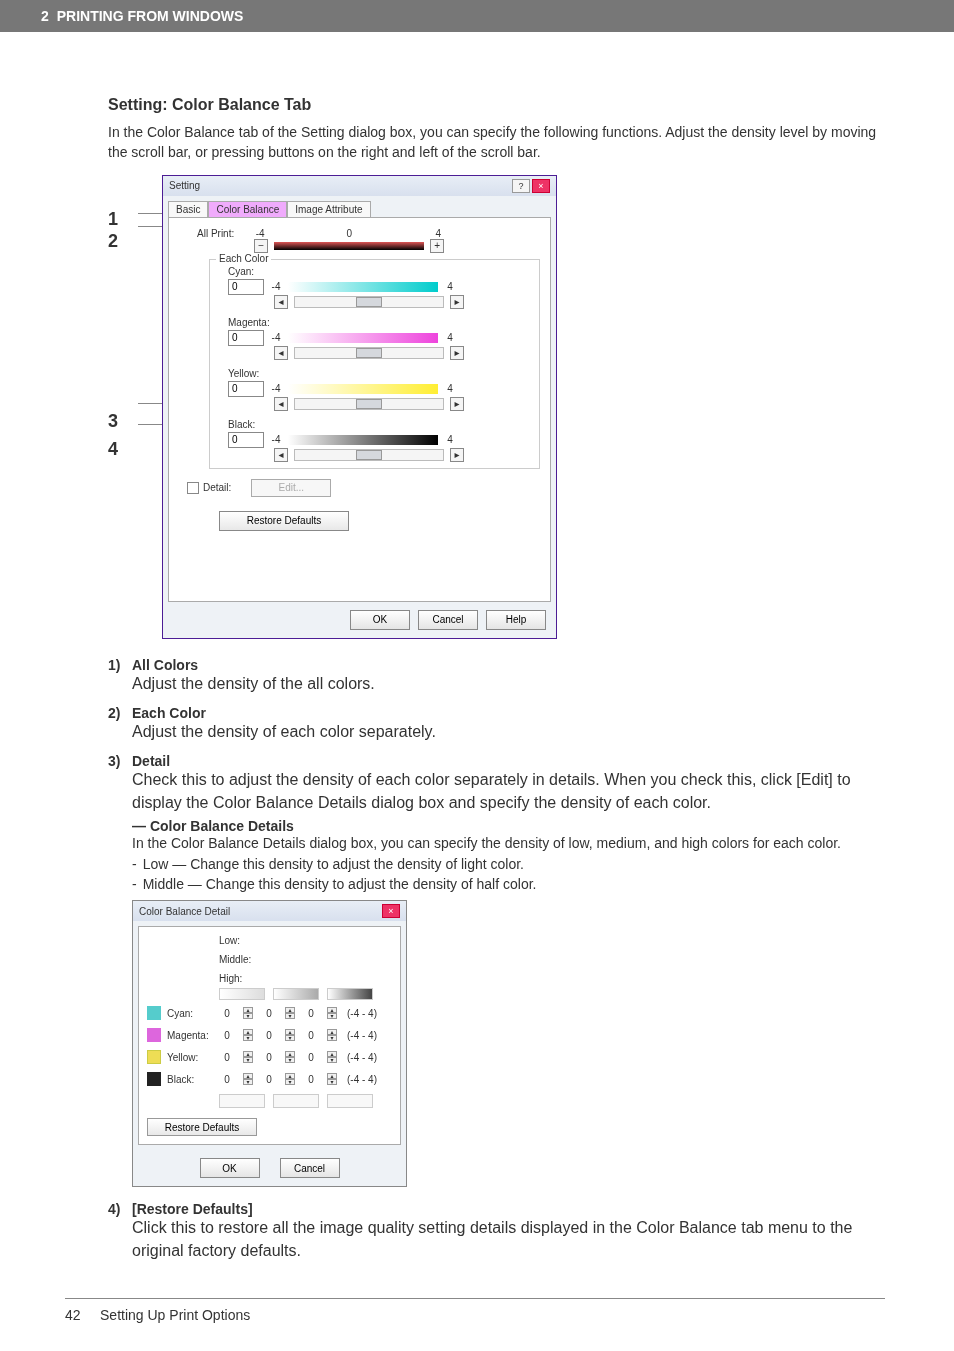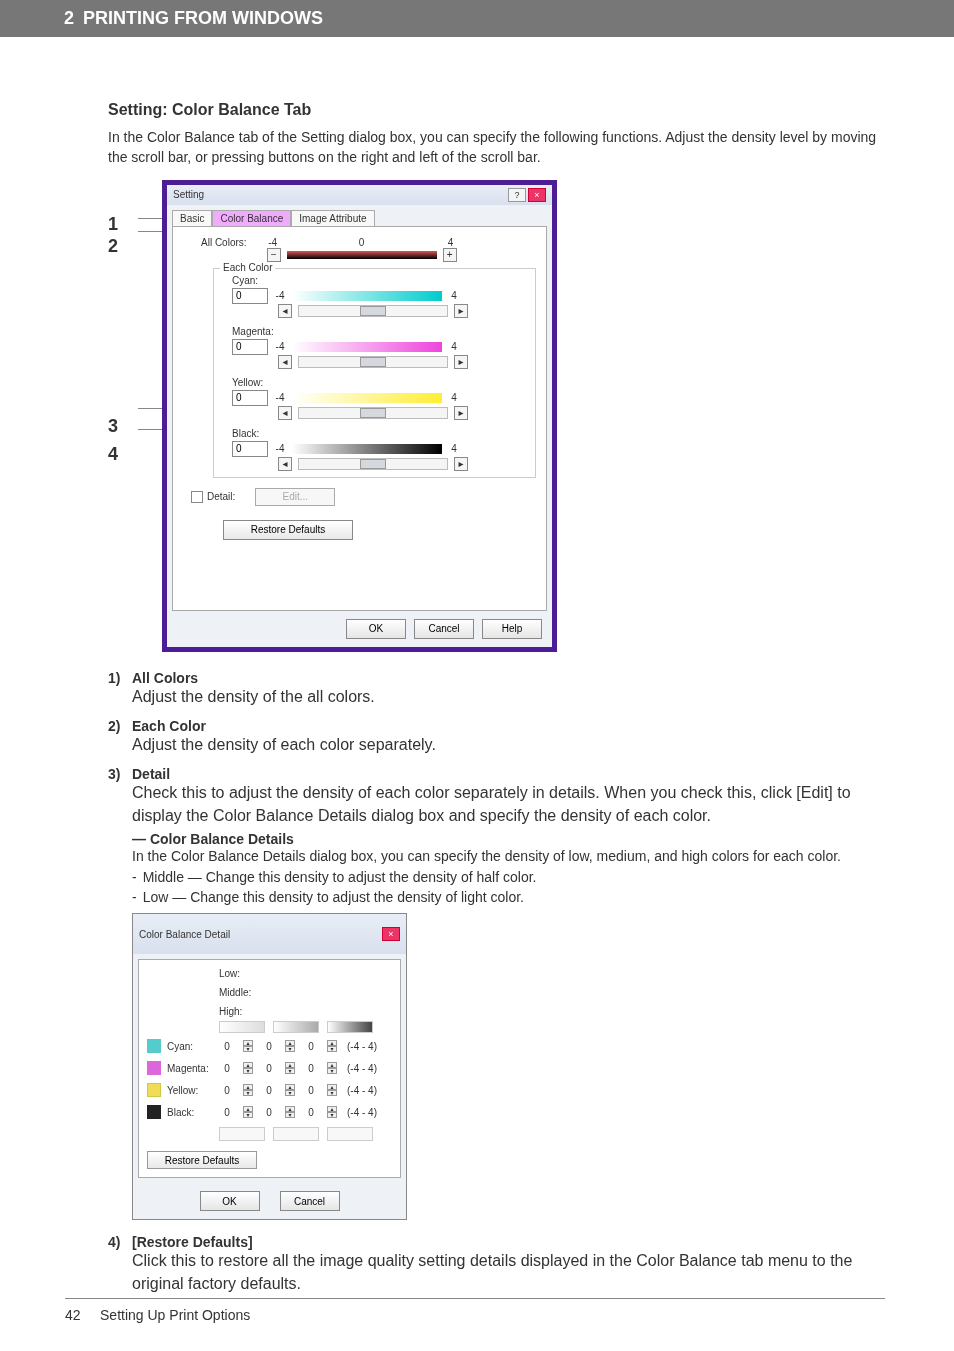--- a/index.html
+++ b/index.html
@@ -1,26 +1,26 @@
 <!DOCTYPE html>
 <html><head>
 <meta charset="utf-8">
 <style>
   * { box-sizing: border-box; margin: 0; padding: 0; }
   body { font-family: Arial, Helvetica, sans-serif; font-size: 14px; color: #333; background: #fff; }
   .page { width: 954px; min-height: 1351px; margin: 0 auto; background: #fff; position: relative; }
-  .header-bar { background: #777; color: #fff; font-weight: bold; font-size: 18px; padding: 8px 0 8px 64px; }
+  .header-bar { background: #777; color: #fff; font-weight: bold; font-size: 14px; padding: 8px 0 8px 41px; }
   .header-num { margin-right: 4px; }
   .content { padding: 30px 65px 0 108px; }
   .h2 { font-weight: bold; font-size: 16px; color: #333; margin: 34px 0 8px; }
   .intro { font-size: 14px; line-height: 1.45; margin-bottom: 12px; }
   .callout-row { display: flex; align-items: flex-start; }
   .callouts { width: 30px; padding-top: 35px; }
   .callouts div { font-weight: bold; font-size: 18px; line-height: 1.1; margin-bottom: 3px; }
-  .dialog { width: 395px; border: 5px solid #4c1d95; background: #eef2f6; font-size: 10px; }
+  .dialog { width: 395px; border: 1px solid #4c1d95; background: #eef2f6; font-size: 10px; }
   .dlg-title { background: linear-gradient(#e8eef6,#d8e0ee); padding: 3px 6px; display: flex; justify-content: space-between; align-items: center; }
   .title-icons { display: flex; gap: 2px; }
   .title-icons span { width: 18px; height: 14px; border: 1px solid #999; background: #f5f5f5; display: inline-flex; align-items: center; justify-content: center; font-size: 9px; }
   .close-icon { background: #e36 !important; color: #fff; border-color: #c03 !important; }
   .tabs { display: flex; padding: 5px 5px 0; background: #eef2f6; text-align: center; }
   .tab { border: 1px solid #aaa; border-bottom: none; padding: 2px 7px; background: #f8f8f8; font-size: 10px; }
   .tab.active { background: #f0abfc; }
   .dlg-body { background: #fff; margin: 0 5px; border: 1px solid #aaa; padding: 10px 10px 10px 28px; position: relative; }
   .row-allcolors, .eachcolor { position: relative; }
   .sectionlabel { font-size: 10px; margin-bottom: 4px; }
@@ -53,21 +53,21 @@
   .li-head { display: flex; }
   .li-num { font-weight: bold; width: 24px; }
   .li-title { font-weight: bold; }
   .li-body { margin-left: 24px; font-size: 16px; line-height: 1.4; }
   .sub-title { font-weight: bold; margin-left: 24px; margin-top: 4px; }
   .sub-body { margin-left: 24px; font-size: 14px; line-height: 1.4; }
   .dash-list { margin-left: 24px; }
   .dash-list div { font-size: 14px; line-height: 1.45; }
   .dash { margin: 0 6px 0 0; }
   .dialog2 { width: 275px; border: 1px solid #888; background: #eef2f6; font-size: 10px; margin-left: 24px; margin-top: 6px; }
-  .d2-title { background: linear-gradient(#e8eef6,#d8e0ee); padding: 13px 6px; display:flex; justify-content:space-between; align-items:center; }
+  .d2-title { background: linear-gradient(#e8eef6,#d8e0ee); padding: 3px 6px; display:flex; justify-content:space-between; align-items:center; }
   .d2-body { background: #fff; margin: 5px; border: 1px solid #aaa; padding: 8px; }
   .d2-headerrow { display: flex; margin-left: 72px; gap: 8px; margin-bottom: 4px; flex-direction: column; }
   .d2-hcell { width: 46px; font-size: 10px; }
   .d2-swatchrow { display: flex; margin-left: 72px; gap: 8px; margin-bottom: 6px; }
   .d2-swatch { width: 46px; height: 12px; border: 1px solid #ccc; }
   .sw-low { background: linear-gradient(to right, #fff, #ddd); }
   .sw-mid { background: linear-gradient(to right, #fff, #aaa); }
   .sw-high { background: linear-gradient(to right, #fff, #444); }
   .d2-row { display: flex; align-items: center; margin-bottom: 8px; gap: 6px; }
   .d2-chip { width: 14px; height: 14px; }
@@ -128,21 +128,21 @@
         </div>
         <div class="tabs">
           <div class="tab">Basic</div>
           <div class="tab active">Color Balance</div>
           <div class="tab">Image Attribute</div>
         </div>
         <div class="dlg-body">
 
           <div class="row-allcolors">
             <div style="display:flex; align-items:flex-start; gap:20px;">
-              <div class="sectionlabel">All Colors:</div>
+              <div class="sectionlabel">All Print:</div>
               <div>
                 <div class="slider-row">
                   <span class="slider-label">-4</span>
                   <span style="flex:1"></span>
                   <span class="slider-label">0</span>
                   <span style="flex:1"></span>
                   <span class="slider-label">4</span>
                 </div>
                 <div class="slider-row">
                   <span class="sminus">−</span>
@@ -267,22 +267,22 @@
 
       <div class="list-item">
         <div class="li-head">
           <span class="li-num">3)</span>
           <span class="li-title">Detail</span>
         </div>
         <div class="li-body">Check this to adjust the density of each color separately in details.  When you check this, click [Edit] to display the Color Balance Details dialog box and specify the density of each color.</div>
         <div class="sub-title">— Color Balance Details</div>
         <div class="sub-body">In the Color Balance Details dialog box, you can specify the density of low, medium, and high colors for each color.</div>
         <div class="dash-list">
+          <div><span class="dash">-</span><span>Low — Change this density to adjust the density of light color.</span></div>
           <div><span class="dash">-</span><span>Middle — Change this density to adjust the density of half color.</span></div>
-          <div><span class="dash">-</span><span>Low — Change this density to adjust the density of light color.</span></div>
         </div>
 
         <div class="dialog2">
           <div class="d2-title">
             <span>Color Balance Detail</span>
             <span class="title-icons">
                 <span class="close-icon">×</span>
               </span>
           </div>
           <div class="d2-body">

